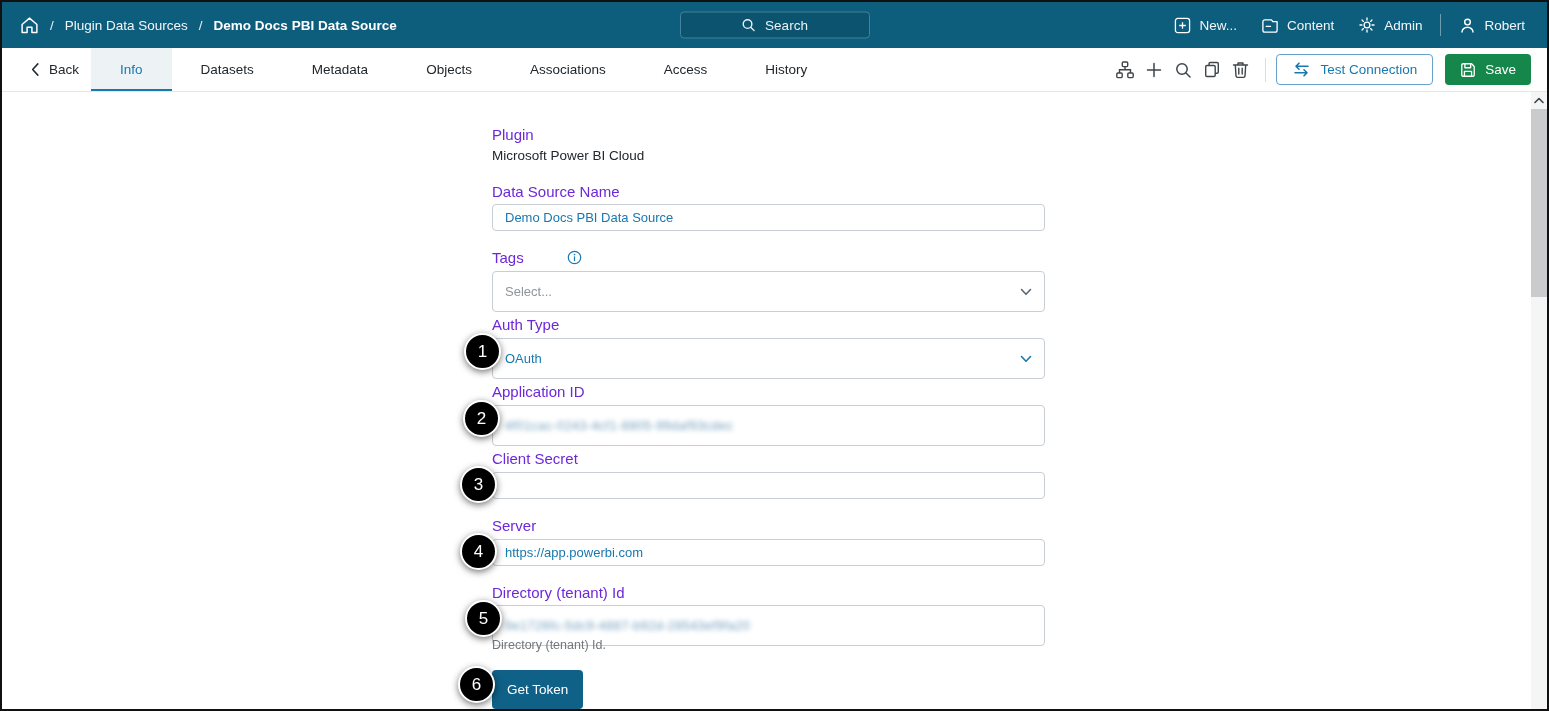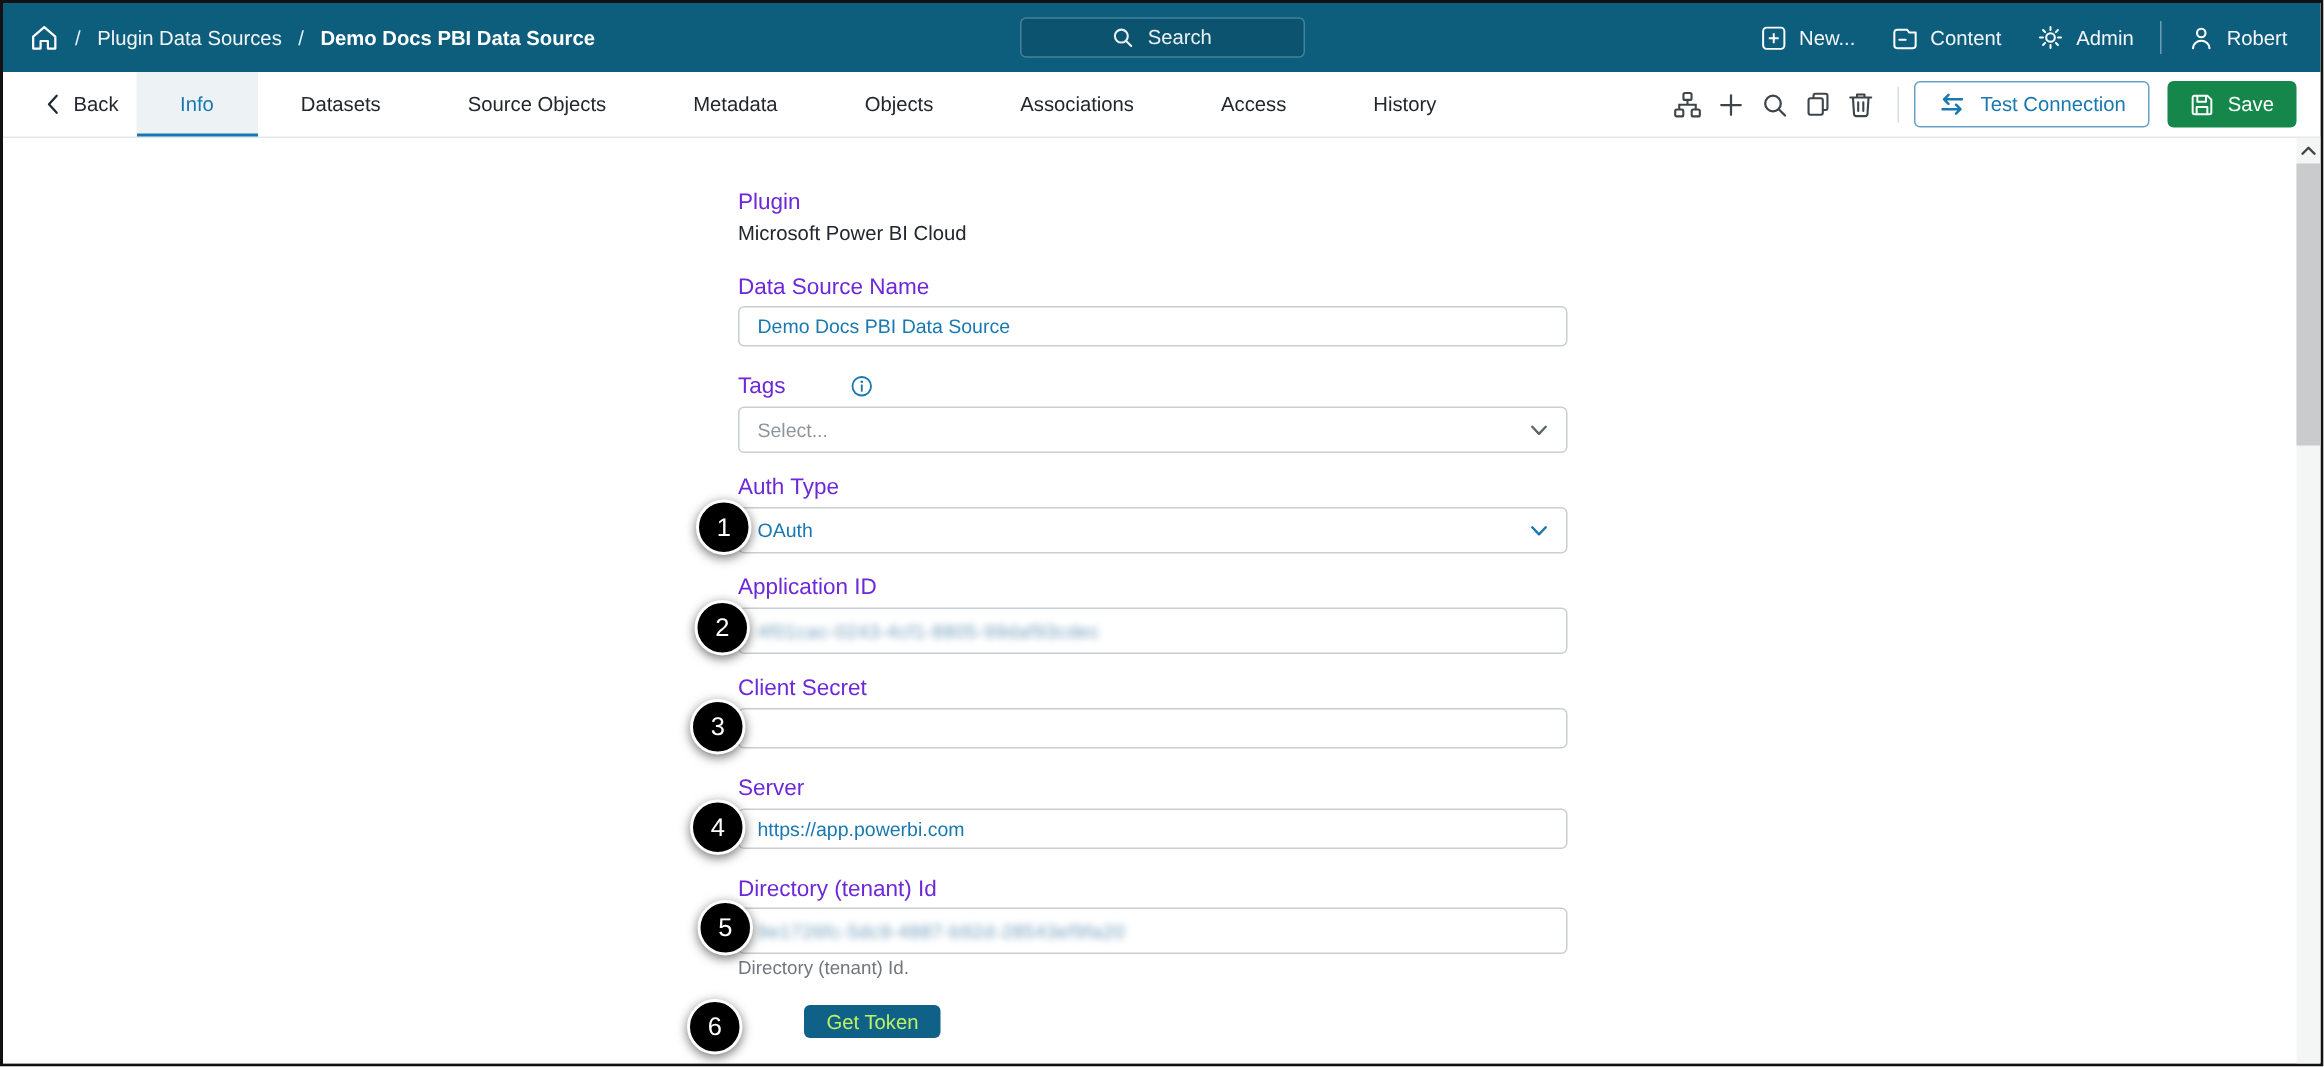--- a/index.html
+++ b/index.html
@@ -54,34 +54,33 @@
   .content { flex:1; position:relative; background:#fff; }
   .form { position:absolute; left:490px; top:0; width:553px; }
   .f-label { position:absolute; left:0; font-size:15px; color:#6d28d9; display:flex; align-items:center; gap:7px; }
   .f-value { position:absolute; left:0; font-size:13.5px; color:#21272c; }
   .f-input {
     position:absolute; left:0; width:553px; height:27px; border:1px solid #c8ced4;
     border-radius:4px; background:#fff; font-size:13px; padding:0 12px;
     font-family:"Liberation Sans",sans-serif; color:var(--accent,#1878af); outline:none;
   }
   .f-select {
-    position:absolute; left:0; width:553px; height:31px; border:1px solid #c8ced4;
+    position:absolute; left:0; width:553px; height:41px; border:1px solid #c8ced4;
     border-radius:4px; background:#fff; display:flex; align-items:center;
     padding:0 12px; font-size:13px; cursor:pointer;
   }
   .f-select .chev { margin-left:auto; }
   .placeholder { color:#8d959c; }
   .sel-value { color:var(--accent,#1878af); }
   .blurred { color:#6f9cba; filter:blur(2.6px); font-size:12.5px; letter-spacing:.5px; user-select:none; }
   .helper { position:absolute; left:0; font-size:12.5px; color:#70777d; }
   .btn-token {
-    position:absolute; left:0; height:22px; background:var(--token,#0f6187); color:#bef264;
+    position:absolute; left:0; height:39px; background:var(--token,#0f6187); color:#ffffff;
     border:none; border-radius:4px; font-size:13.5px; padding:0 15px; cursor:pointer;
     font-family:"Liberation Sans",sans-serif;
-    margin-left:44px;
   }
   .badge {
     position:absolute; width:37px; height:37px; border-radius:50%; background:#000;
     color:#fff; border:2px solid #fff; box-shadow:0 2px 7px rgba(0,0,0,.55);
     display:flex; align-items:center; justify-content:center; font-size:17px; z-index:5;
   }
   
   .scrollbar { position:absolute; right:0; top:0; bottom:0; width:16px; background:#f4f5f5; }
   .scroll-up { height:17px; display:flex; align-items:center; justify-content:center; color:#444; cursor:pointer; }
   .scroll-thumb { position:absolute; left:0; right:0; top:17px; height:188px; background:#c9cbcc; cursor:grab; }
@@ -160,21 +159,20 @@
       <span style="display:flex;">
         <svg width="10" height="15" viewBox="0 0 10 16" fill="none" stroke="#21272c" stroke-width="1.6" stroke-linecap="round" stroke-linejoin="round">
           <path d="M8 2 L2.5 8 L8 14"></path>
         </svg>
       </span>
       <span>Back</span>
     </div>
     <div class="tabs">
       <div class="tab active">Info</div>
       <div class="tab">Datasets</div>
-      <div class="tab">Source Objects</div>
       <div class="tab">Metadata</div>
       <div class="tab">Objects</div>
       <div class="tab">Associations</div>
       <div class="tab">Access</div>
       <div class="tab">History</div>
     </div>
 
     <div class="toolbar-right">
       <div class="icon-btn">
         <svg width="18" height="18" viewBox="0 0 18 18" fill="none" stroke="#3d444a" stroke-width="1.4">

